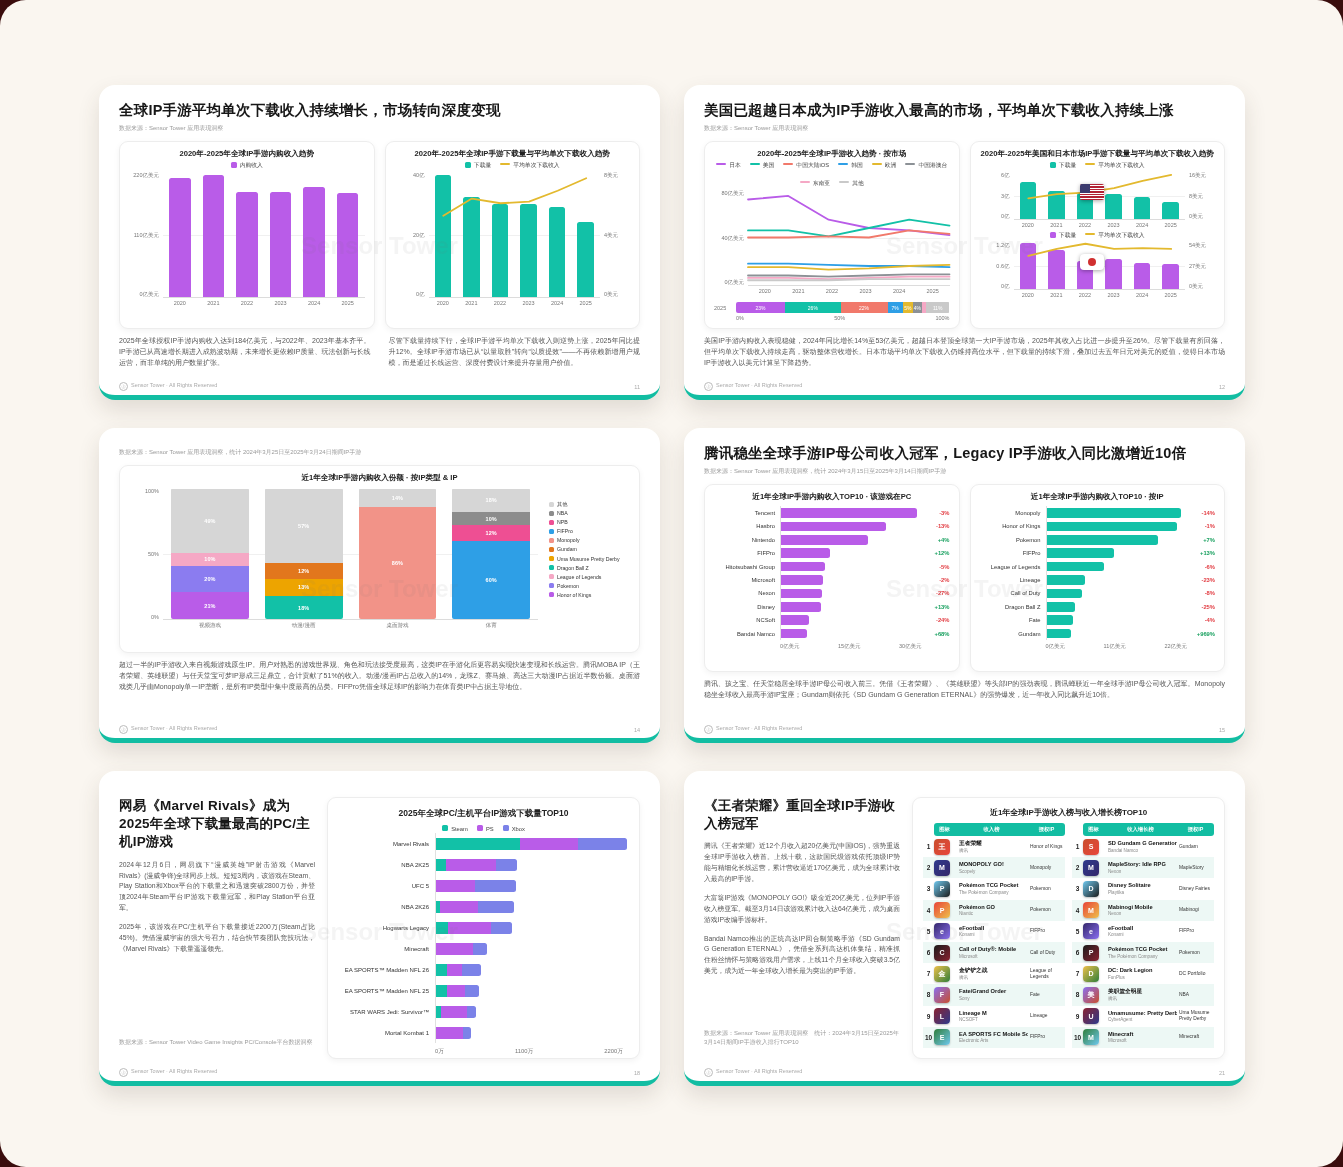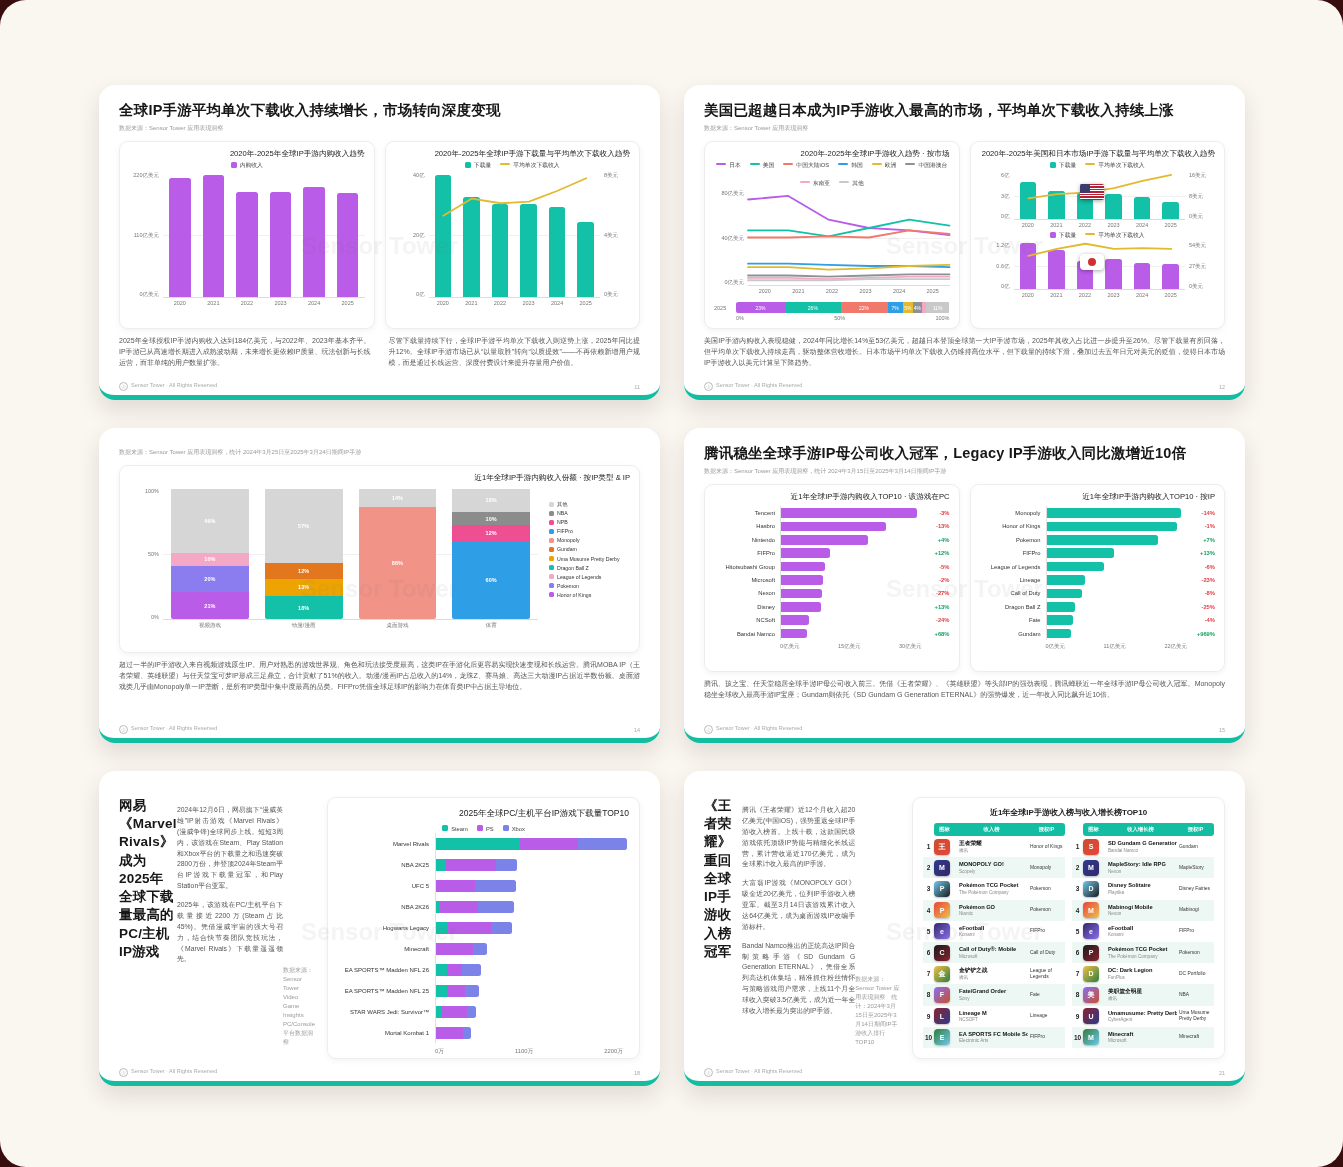--- a/index.html
+++ b/index.html
@@ -23,21 +23,21 @@
              border-radius:9px;box-shadow:0 2px 6px rgba(0,0,0,.05);padding:7px 9px;background:#fff}
   .body-row{display:flex;gap:18px;margin-top:7px}
   .body-row p{margin:0;flex:1;font-size:7px;color:#555;line-height:1.55;text-align:justify}
   .sfoot{position:absolute;left:20px;right:20px;bottom:4px;display:flex;justify-content:space-between;
          align-items:center;font-size:5.5px;color:#aaa}
   .brand-ico{display:inline-block;width:7px;height:7px;border:1px solid #bbb;border-radius:50%;
              margin-right:3px;vertical-align:-1px;text-align:center;line-height:7px;font-size:4px;color:#bbb}
   .wm{position:absolute;left:50%;top:52%;transform:translate(-50%,-50%);font-size:24px;font-weight:700;
       color:rgba(120,120,120,.08);white-space:nowrap;pointer-events:none;z-index:5}
   
-  .c-title{font-size:7.6px;font-weight:400;color:#222;text-align:right;line-height:1.25}
+  .c-title{font-size:7.6px;font-weight:700;color:#222;text-align:center;line-height:1.25}
   .c-legend{display:flex;justify-content:center;align-items:center;gap:9px;font-size:5.8px;color:#444;margin:3px 0 2px;flex-wrap:wrap}
   .c-leg-item{white-space:nowrap}
   .sw{display:inline-block;width:6px;height:6px;border-radius:1.5px;margin-right:3px;vertical-align:-0.5px}
   .swl{display:inline-block;width:10px;height:2px;border-radius:1px;margin-right:3px;vertical-align:2px}
   .frame{display:flex;position:relative}
   .ya{display:flex;flex-direction:column;justify-content:space-between;width:34px;box-sizing:border-box;
       padding-right:4px;text-align:right;font-size:5.5px;color:#777}
   .ya.yr{width:30px;padding-right:0;padding-left:4px;text-align:left}
   .pa{flex:1;position:relative;border-bottom:1px solid #dcdcdc}
   .grid50{position:absolute;left:0;right:0;top:50%;border-top:1px solid #f0f0f0}
@@ -79,21 +79,21 @@
   .haxis{display:flex;justify-content:space-between;font-size:5.5px;color:#777;margin:3px 28px 0 66px}
   .shrow{display:flex;align-items:center;height:21px}
   .shlab{width:97px;box-sizing:border-box;padding-right:6px;text-align:right;font-size:6px;color:#333;
          white-space:nowrap;overflow:hidden}
   .shtrack{flex:1;position:relative;border-left:1px solid #e0e0e0;height:100%;display:flex;align-items:center}
   .shseg{height:12px;display:inline-block}
   .shseg:last-child{border-radius:0 2.5px 2.5px 0}
   .shaxis{display:flex;justify-content:space-between;font-size:5.8px;color:#777;margin:4px 6px 0 97px}
   
   .split{display:flex;gap:12px;margin-top:10px;height:262px}
-  .lcol{width:196px;display:flex;flex-direction:row}
+  .lcol{width:196px;display:flex;flex-direction:column}
   .lcol .slide-title{font-size:13.5px;line-height:1.35}
   .lcol p{margin:8px 0 0;font-size:6.8px;color:#555;line-height:1.6;text-align:justify}
   .lcol .src{margin-top:auto;padding-bottom:12px;line-height:1.5}
   .rbox{flex:1;position:relative;box-sizing:border-box;border:1px solid #ededed;border-radius:9px;
         box-shadow:0 2px 6px rgba(0,0,0,.05);padding:8px 10px;background:#fff}
   
   .t-title{font-size:8px;font-weight:700;text-align:center;color:#222;margin:1px 0 5px}
   .t-halves{display:flex;gap:7px}
   .t-half{flex:1}
   .t-head{display:grid;grid-template-columns:11px 21px 1fr 37px;align-items:center;height:13px;

